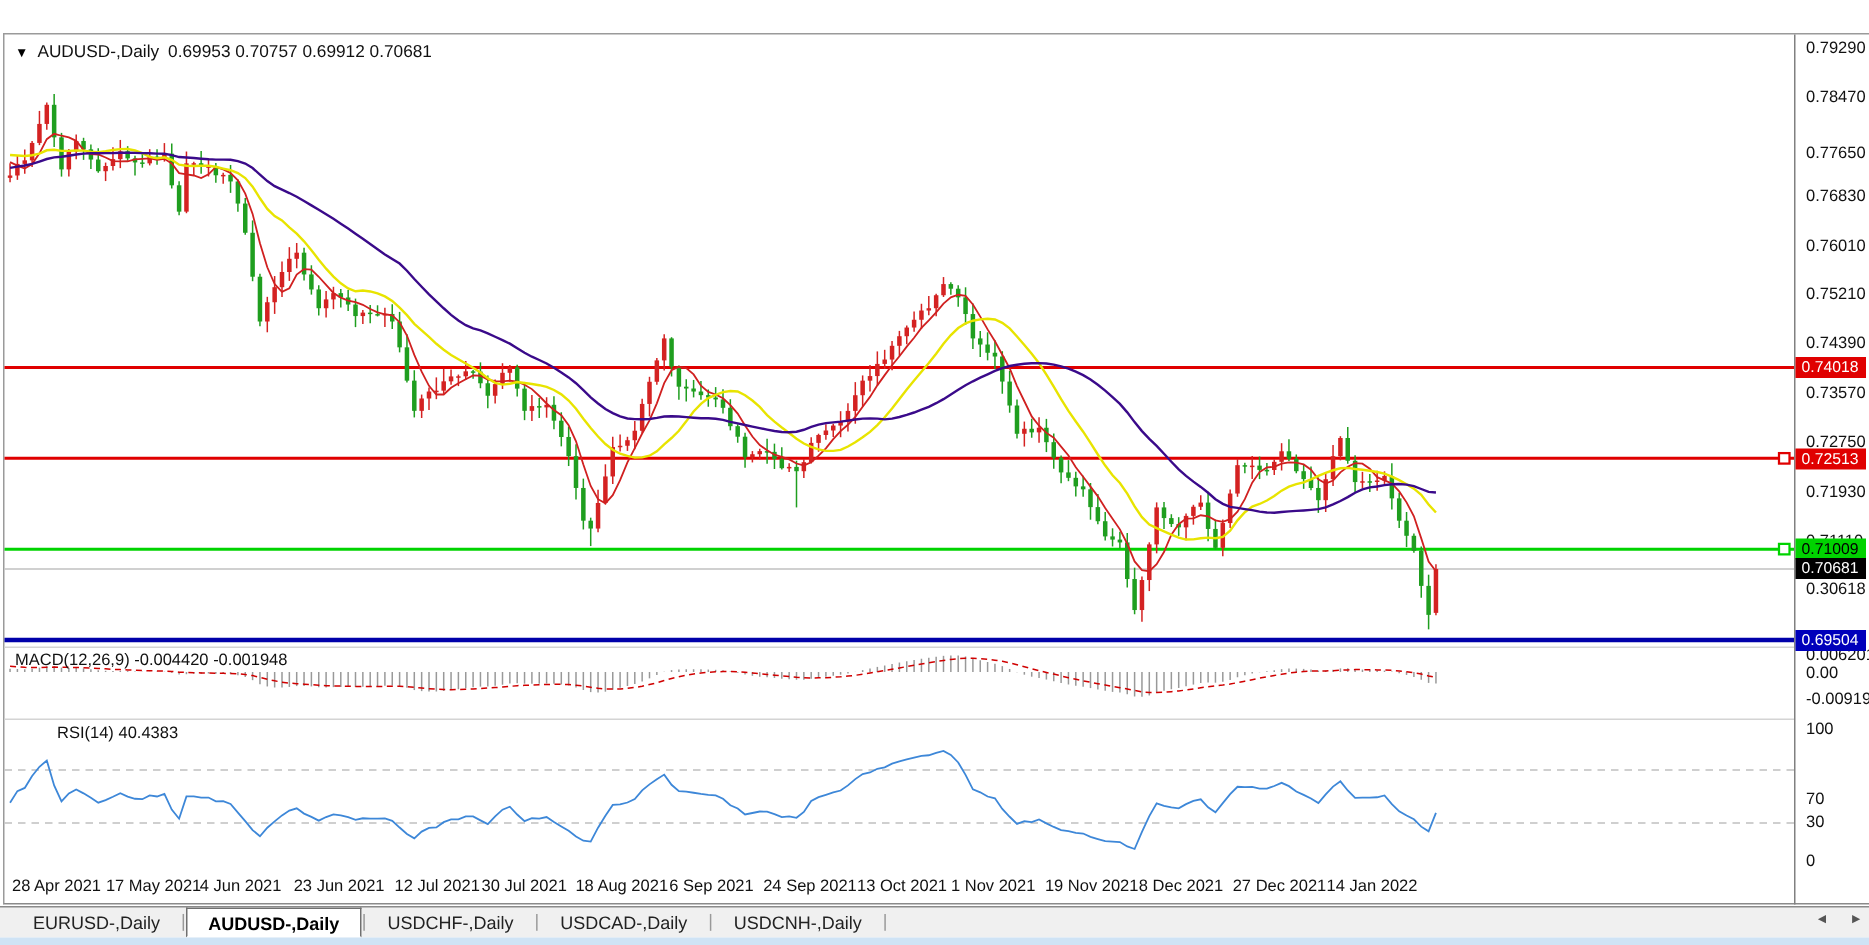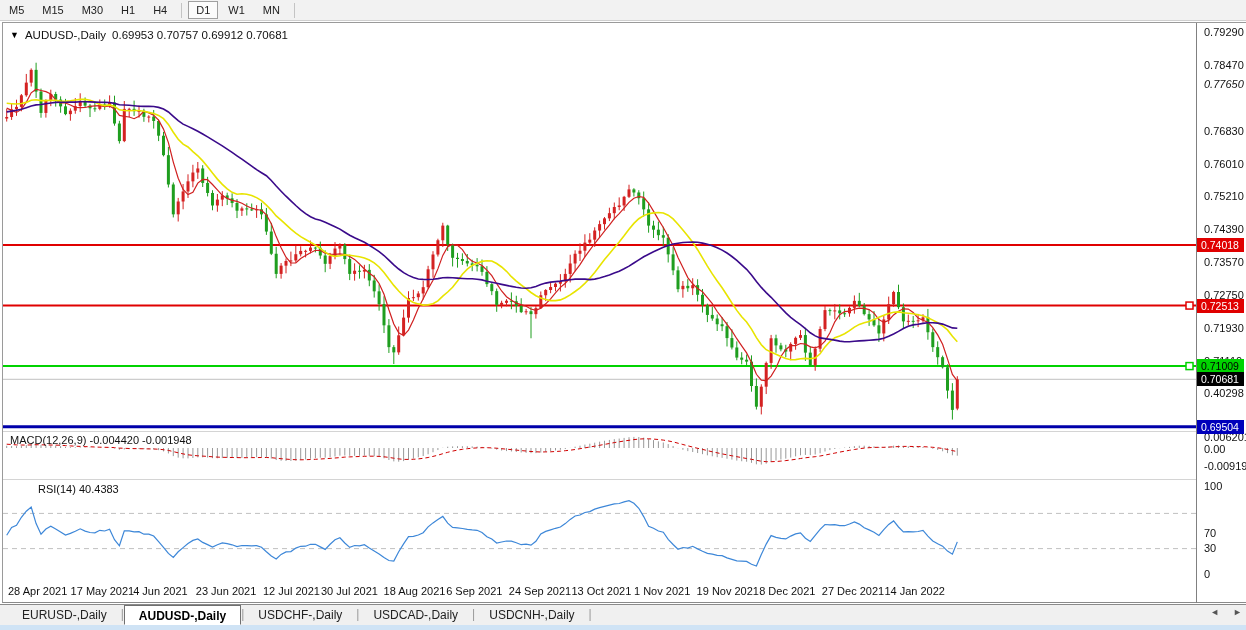--- a/index.html
+++ b/index.html
@@ -44,32 +44,20 @@
   #tab-scroll { position:absolute; right:4px; top:607px; font-size:9px; color:#555;
     display:flex; gap:14px; }
 
   #status-strip { position:absolute; left:0; top:625px; width:1246px; height:5px; background:#cfe3f5; }
 </style>
 </head>
 <body>
 
 <div id="stage">
 
-  <div id="tf-toolbar">
-      <div class="tf-btn">M5</div>
-      <div class="tf-btn">M15</div>
-      <div class="tf-btn">M30</div>
-      <div class="tf-btn">H1</div>
-      <div class="tf-btn">H4</div>
-      <div class="vsep"></div>
-      <div class="tf-btn active">D1</div>
-      <div class="tf-btn">W1</div>
-      <div class="tf-btn">MN</div>
-      <div class="vsep"></div>
-    </div>
 
   <div id="chart-window"></div>
 
   <svg id="chart-svg" viewBox="0 0 1246 630">
       <line x1="3" y1="513.4" x2="1196" y2="513.4" stroke="#c0c0c0" stroke-width="1" stroke-dasharray="5 4"></line>
       <line x1="3" y1="548.6" x2="1196" y2="548.6" stroke="#c0c0c0" stroke-width="1" stroke-dasharray="5 4"></line>
       <line x1="3" y1="245" x2="1196" y2="245" stroke="#e00000" stroke-width="2"></line>
       <line x1="3" y1="305.5633802816897" x2="1196" y2="305.5633802816897" stroke="#e00000" stroke-width="2"></line>
       <line x1="3" y1="366.0865191146879" x2="1196" y2="366.0865191146879" stroke="#00d300" stroke-width="2"></line>
       <line x1="3" y1="379.2857142857139" x2="1196" y2="379.2857142857139" stroke="#c0c0c0" stroke-width="1"></line>
@@ -682,30 +670,30 @@
     <span>-0.004420 -0.001948</span>
   </div>
   <div id="rsi-label">
     <span>RSI(14)</span>
     <span>40.4383</span>
   </div>
 
   <div id="price-axis">
       <div class="ax-label" style="top: 25.8471px;">0.79290</div>
       <div class="ax-label" style="top: 58.8451px;">0.78470</div>
-      <div class="ax-label" style="top: 78px; font-style: italic;">0.77650</div>
+      <div class="ax-label" style="top: 96px;">0.77650</div>
       <div class="ax-label" style="top: 124.841px;">0.76830</div>
       <div class="ax-label" style="top: 157.839px;">0.76010</div>
       <div class="ax-label" style="top: 190.032px;">0.75210</div>
       <div class="ax-label" style="top: 223.03px;">0.74390</div>
       <div class="ax-label" style="top: 256.028px;">0.73570</div>
       <div class="ax-label" style="top: 289.026px;">0.72750</div>
       <div class="ax-label" style="top: 322.024px;">0.71930</div>
       <div class="ax-label" style="top: 355.022px;">0.71110</div>
-      <div class="ax-label" style="top: 387.215px;">0.40298</div>
+      <div class="ax-label" style="top: 387.215px;">0.30618</div>
       <div class="ax-label" style="top: 431.218px;">0.006201</div>
       <div class="ax-label" style="top: 443px;">0.00</div>
       <div class="ax-label" style="top: 460.474px;">-0.009197</div>
       <div class="ax-label" style="top: 480px;">100</div>
       <div class="ax-label" style="top: 506.4px; margin-top: 21px;">70</div>
       <div class="ax-label" style="top: 541.6px;">30</div>
       <div class="ax-label" style="top: 568px;">0</div>
     </div>
   <div id="badge-layer">
       <div class="badge" style="top: 238px; background: rgb(224, 0, 0); color: rgb(255, 255, 255);">0.74018</div>

